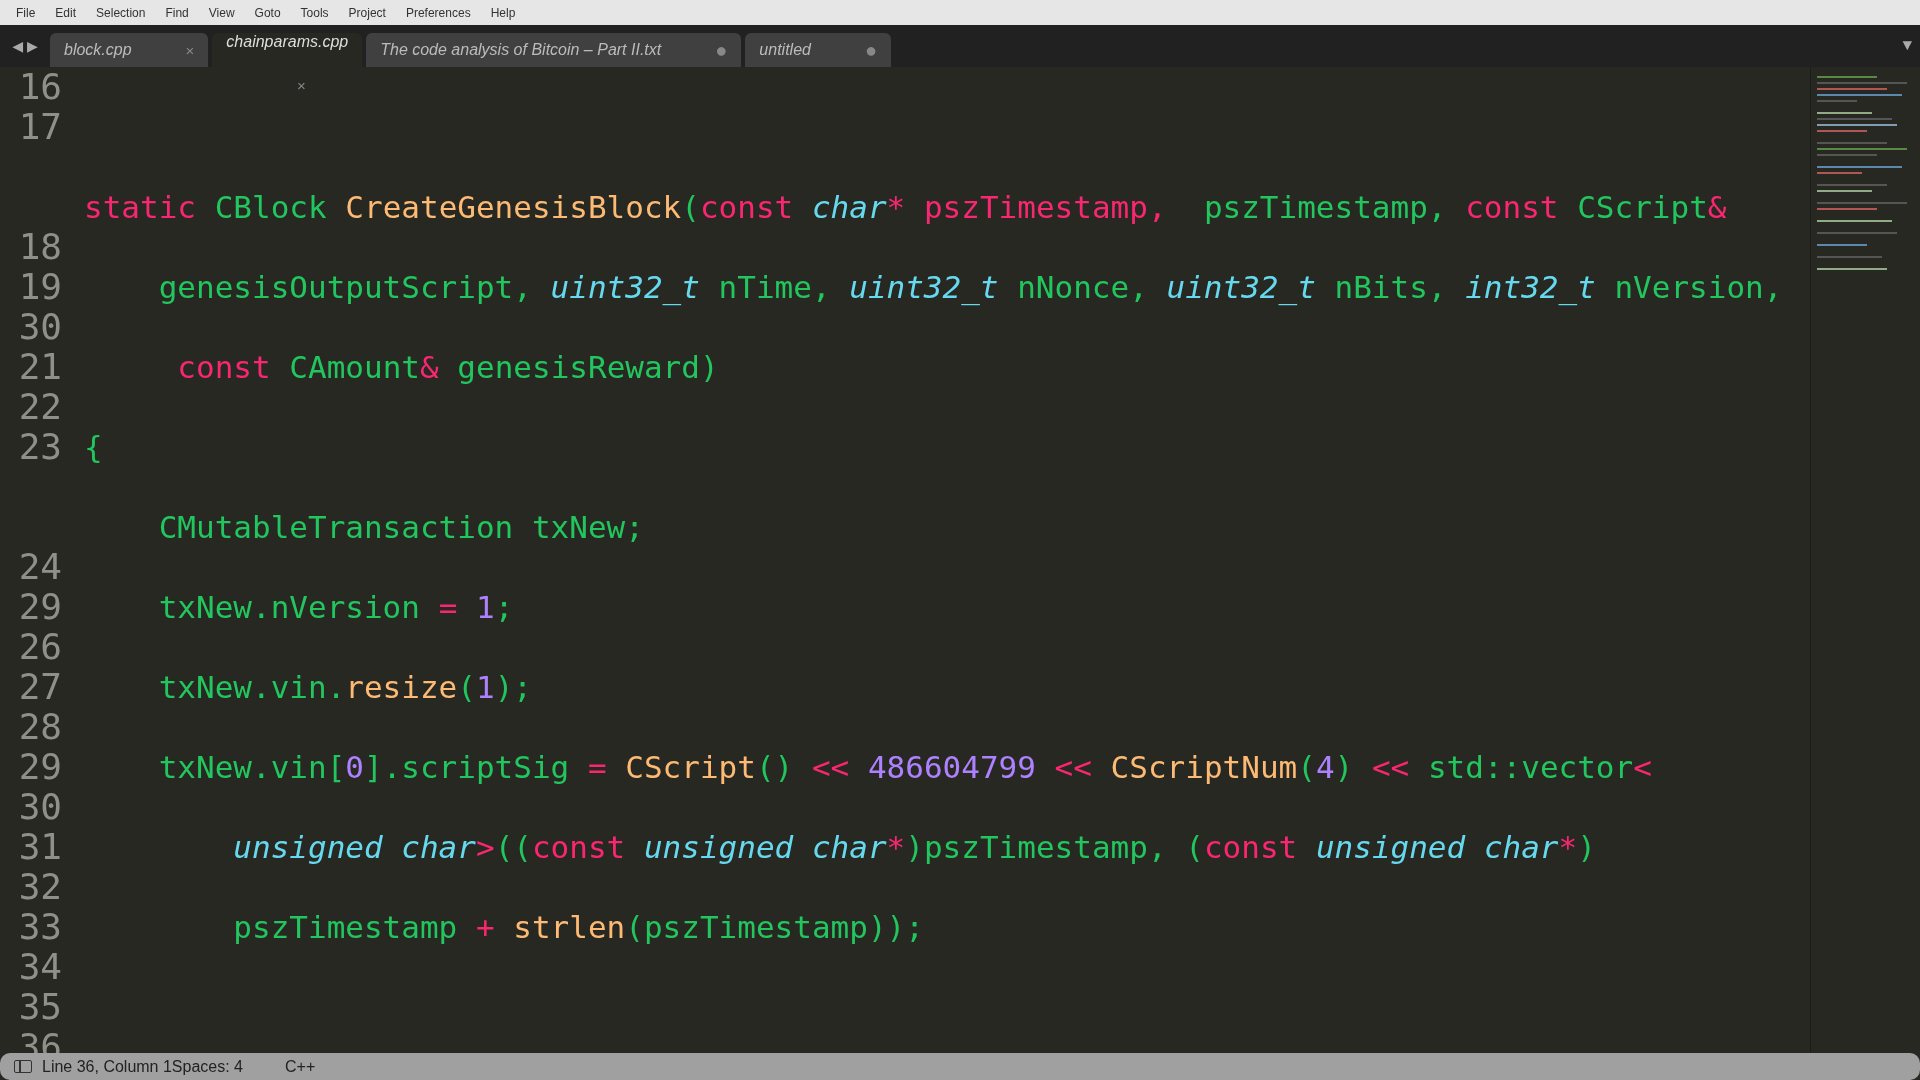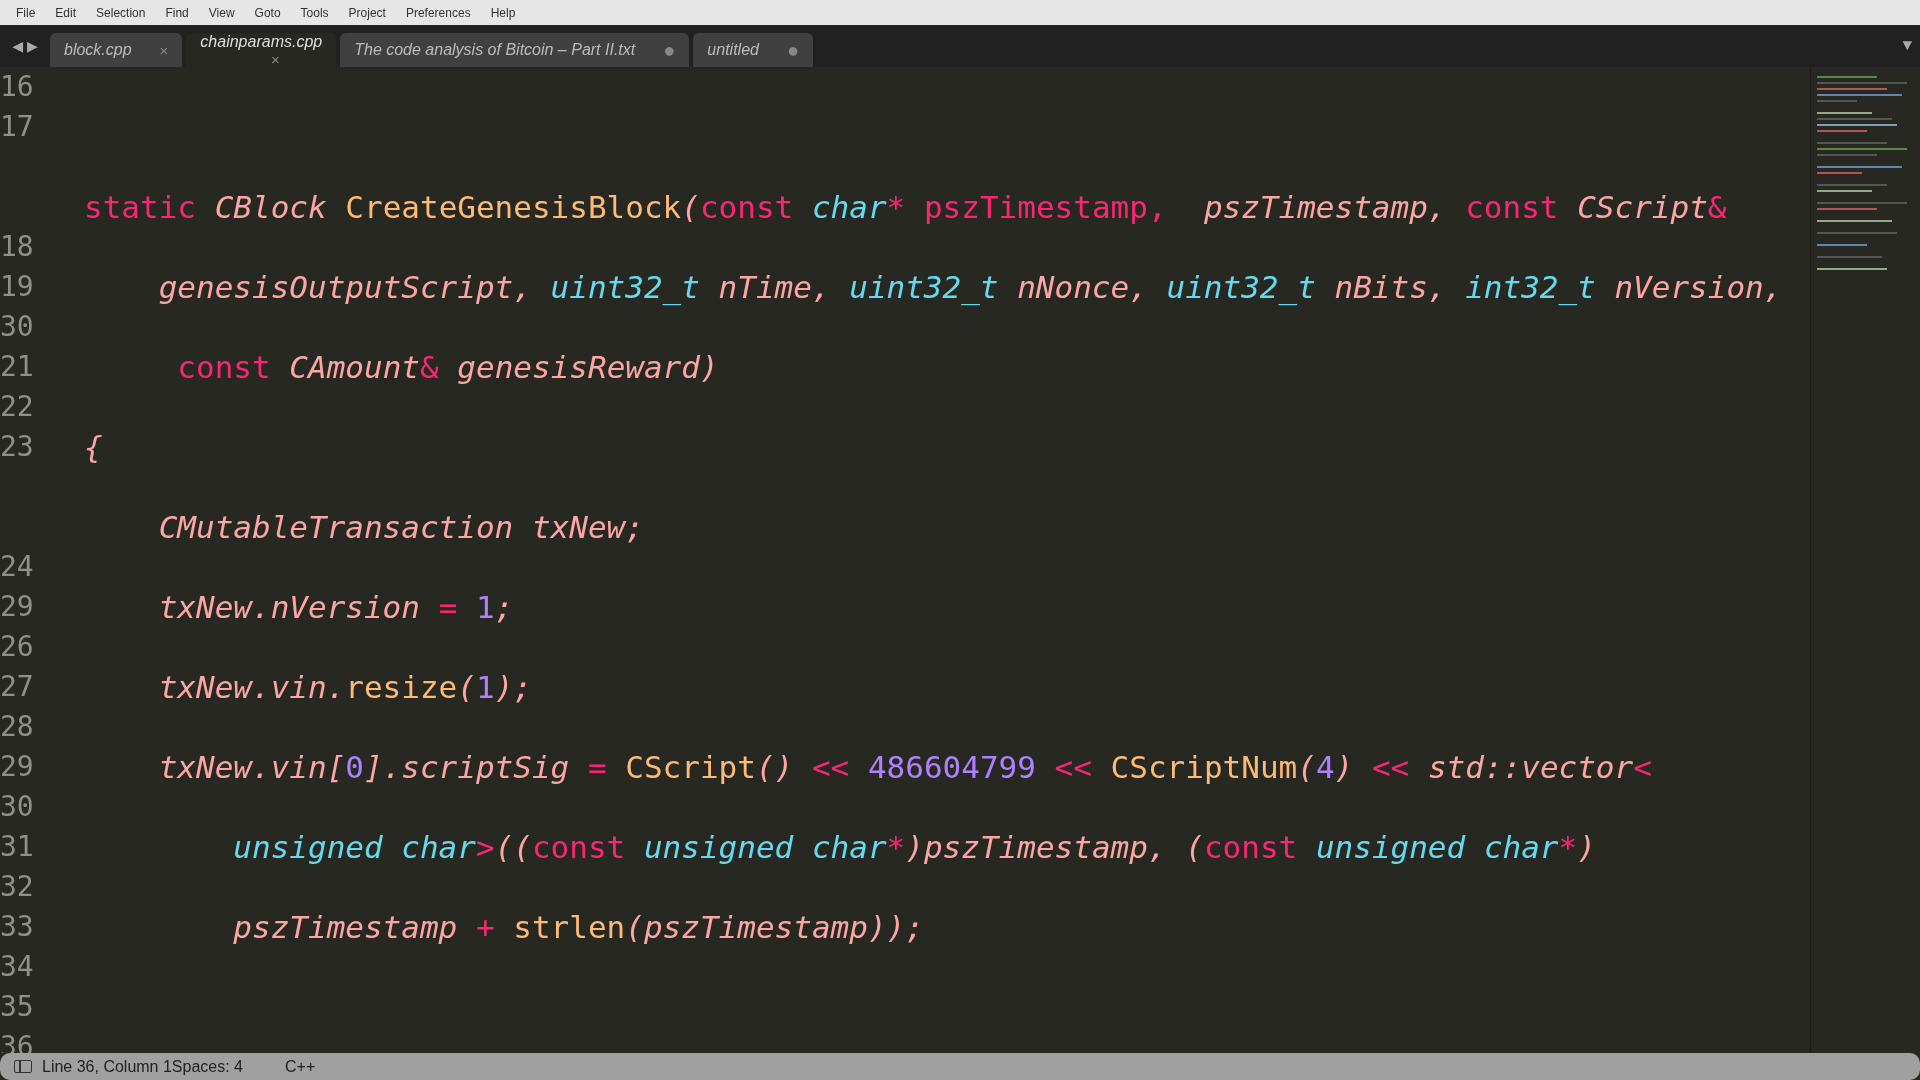--- a/index.html
+++ b/index.html
@@ -24,51 +24,52 @@
 .navarrows {
   width:50px; height:42px; display:flex; align-items:center; justify-content:center;
   color:#aaa; font-size:18px; gap:4px;
 }
 .tab {
   height:34px; margin-top:8px;
   padding:0 14px; display:flex; align-items:center;
   color:#bbb; font-family:"Segoe UI",Arial,sans-serif; font-size:16px; font-style:italic;
   position:relative; border-radius:6px 6px 0 0;
   margin-right:4px;
+  gap:26px;
 }
 .tab .tablabel { font-style:italic; }
 .tab .close, .tab .dirty {
   margin-left:28px; font-size:15px; color:#888; font-style:normal;
 }
 .tab.dirtytab .dirty { font-size:20px; line-height:0; }
 .tab.active { background:#272822; color:#ddd;flex-direction:column; }
 .tab.inactive { background:#404040; }
 .tabbar .menu-right {
   position:absolute; right:8px; top:0; height:42px;
   display:flex; align-items:center; color:#aaa; font-size:16px;
 }
 .editor-wrap {
   flex:1; display:flex; position:relative; overflow:hidden;
 }
 .gutter {
-  width:80px; background:#272822; text-align:left;
-  padding-right:18px; color:#8f908a; font-size:28px; line-height:40px;
+  width:80px; background:#272822; text-align:right;
+  padding-right:18px; color:#8f908a; font-size:36px; line-height:40px;
   user-select:none;
   font-family:"Consolas","Menlo",monospace;
 }
 .code {
   flex:1; font-size:31px; line-height:40px;
   white-space:pre; padding-left:4px;
   font-family:"Consolas","Menlo",monospace;
 }
 .code .kw-red   { color:#f92672; }
 .code .type-it  { color:#66d9ef; font-style:italic; }
 .code .fn-green { color:#fdba74; }
 .code .num      { color:#ae81ff; }
-.code .plain    { color:#fca5a5;font-style:italic; }
+.code .plain    { color:#22c55e; }
 .minimap {
   width:110px; background:#272822;
   border-left:1px solid #1b1c18;
   position:relative;
 }
 .minimap svg { position:absolute; top:6px; left:6px; }
 .statusbar {
   height:27px; background:#a0a0a0; color:#222;
   display:flex; align-items:center; justify-content:flex-start;
   font-family:"Segoe UI",Arial,sans-serif; font-size:16px;

